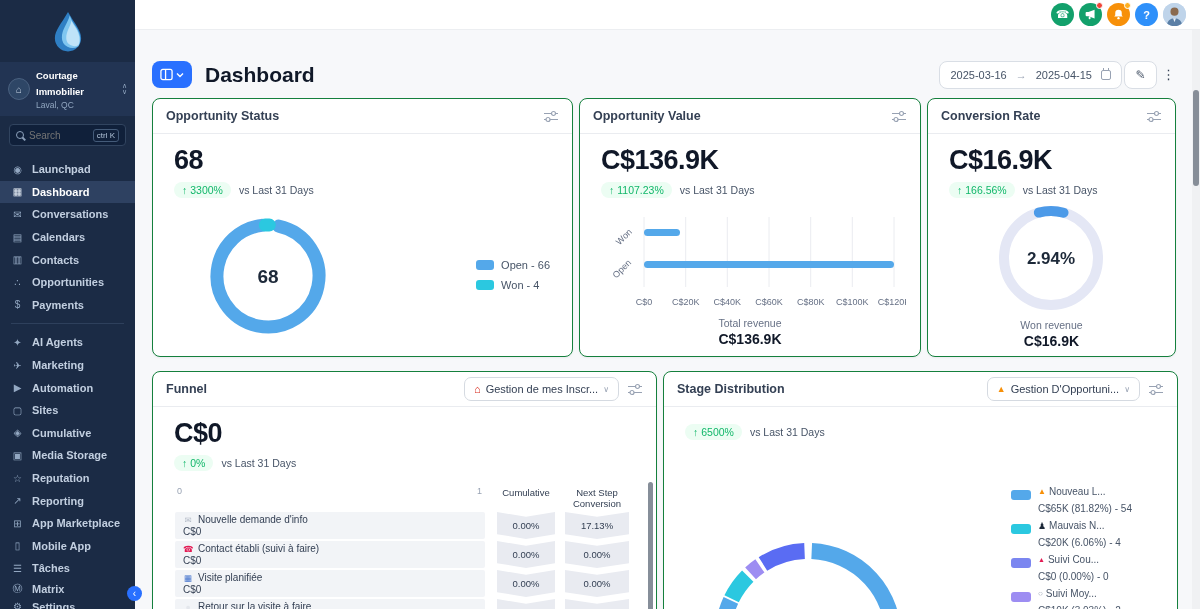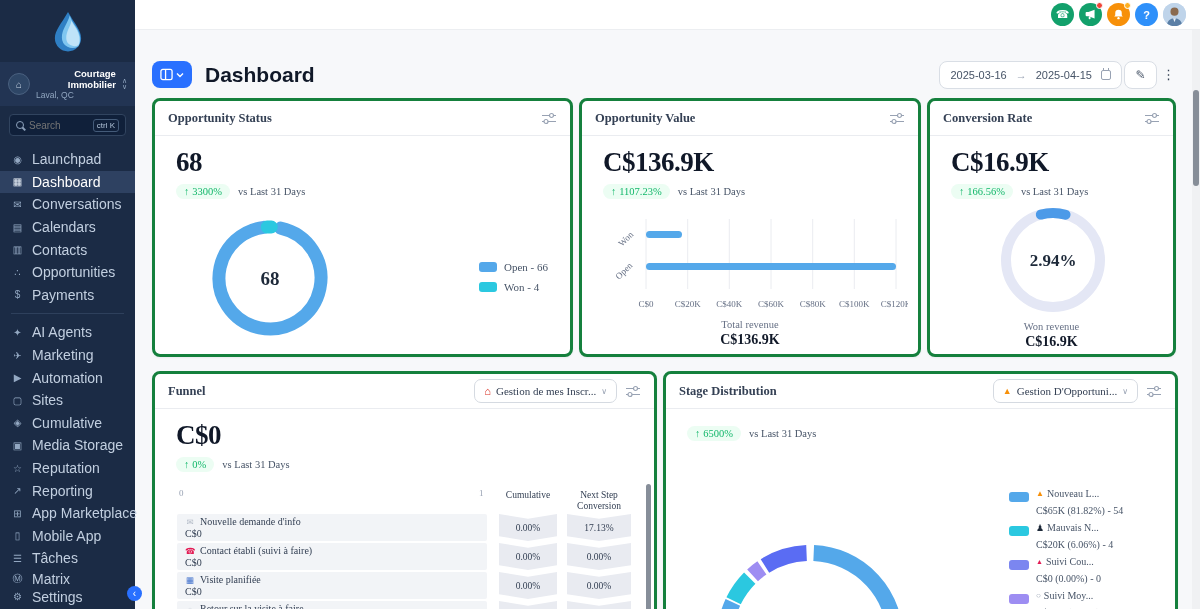--- a/index.html
+++ b/index.html
@@ -4,34 +4,34 @@
 <style>
   * { margin:0; padding:0; box-sizing:border-box; }
   html,body { width:1200px; height:609px; overflow:hidden; }
   body { font-family:"Liberation Sans",sans-serif; background:#F7F8FA; position:relative; color:#101828; }
 
   
   .sidebar { position:absolute; left:0; top:0; width:135px; height:609px; background:#1B2B45; z-index:5; }
   .logo-wrap { display:flex; justify-content:center; padding:10px 0 6px; }
   .ws { background:#223453; display:flex; align-items:center; gap:6px; padding:6px 8px; }
   .ws-av { width:22px; height:22px; border-radius:50%; background:#2E4666; border:1px solid #4A6180; color:#C9D6E6; font-size:10px; display:flex; align-items:center; justify-content:center; flex:none; }
-  .ws-name { font-size:9.5px; font-weight:bold; color:#FFFFFF; line-height:11px;text-align:right; }
+  .ws-name { font-size:9.5px; font-weight:bold; color:#FFFFFF; line-height:16px; }
   .ws-loc { font-size:8.5px; color:#91A6C0; line-height:10px; }
   .ws-chev { margin-left:auto; display:flex; flex-direction:column; color:#91A6C0; font-size:7px; line-height:6px; }
   .search { margin:8px 9px 6px; height:22px; background:#10203A; border:1px solid #31445F; border-radius:4px; display:flex; align-items:center; padding:0 6px; gap:5px; }
   .mag { width:8px; height:8px; border:1.5px solid #8CA0BA; border-radius:50%; position:relative; flex:none; }
   .mag::after { content:""; position:absolute; width:4px; height:1.5px; background:#8CA0BA; transform:rotate(45deg); right:-3px; bottom:-1px; }
   .search input { background:transparent; border:none; outline:none; color:#9DB1C9; font-size:10px; width:58px; font-family:"Liberation Sans",sans-serif; }
   .kbd { border:1px solid #445B79; color:#AFC1D6; font-size:8px; border-radius:3px; padding:1px 3px; margin-left:auto; }
   .nav { margin-top:12px; }
   .nav-item { display:flex; align-items:center; gap:8px; height:22.6px; padding:0 11px; cursor:pointer; color:#C2CFE0; }
   .nav-item.active { background:#2E4161; color:#FFFFFF; }
   .nav-ico { width:13px; text-align:center; font-size:10px; color:#93A8C2; flex:none; }
   .nav-item.active .nav-ico { color:#E6EDF5; }
-  .nav-label { font-size:14px; font-weight:normal; white-space:nowrap; }
+  .nav-label { font-size:11px; font-weight:bold; white-space:nowrap; }
   .nav-div { border-top:1px solid #2E405C; margin:7px 11px; }
   .collapse-btn { position:absolute; right:-7px; top:586px; width:15px; height:15px; border-radius:50%; background:#2970FF; color:#fff; font-size:10px; display:flex; align-items:center; justify-content:center; z-index:9; }
 
   
   .main { position:absolute; left:135px; top:0; right:0; bottom:0; }
   .topbar { height:30px; background:#FFFFFF; border-bottom:1px solid #ECEEF1; display:flex; align-items:center; justify-content:flex-end; gap:5px; padding:0 14px; }
   .tb-circle { width:23px; height:23px; border-radius:50%; display:flex; align-items:center; justify-content:center; color:#fff; position:relative; flex:none; }
   .tb-phone { background:#12A06B; font-size:11px; }
   .tb-mega { background:#12A06B; }
   .tb-bell { background:#F79009; }
@@ -47,21 +47,21 @@
   .date-box { background:#fff; border:1px solid #D9DEE5; border-radius:8px; height:28px; display:flex; align-items:center; gap:9px; padding:0 10px; font-size:11px; color:#475467; }
   .cal-ico { width:10px; height:10px; border:1.3px solid #98A2B3; border-radius:2px; position:relative; }
   .cal-ico::before { content:""; position:absolute; left:1px; top:-3px; width:1.3px; height:3px; background:#98A2B3; }
   .cal-ico::after { content:""; position:absolute; right:1px; top:-3px; width:1.3px; height:3px; background:#98A2B3; }
   .btn-sq { background:#fff; border:1px solid #D9DEE5; border-radius:8px; width:33px; height:28px; display:flex; align-items:center; justify-content:center; color:#475467; font-size:12px; cursor:pointer; }
   .kebab { font-size:13px; color:#344054; padding:0 3px; cursor:pointer; }
 
   .cards { padding:0 22px 0 17px; }
   .row { display:flex; gap:6px; }
   .row1 { margin-bottom:14px; }
-  .card { background:#fff; border:3px solid #15803d; border-radius:8px; box-shadow:0 1px 2px rgba(16,24,40,.05); position:relative; overflow:hidden;font-family:Liberation Serif, serif; }
+  .card { background:#fff; border:1px solid #15803d; border-radius:8px; box-shadow:0 1px 2px rgba(16,24,40,.05); position:relative; overflow:hidden; }
   .c1 { width:421px; height:259px; }
   .c2 { width:342px; height:259px; }
   .c3 { width:249px; height:259px; }
   .c4 { width:505px; height:280px; }
   .c5 { width:515px; height:280px; }
   .card-head { height:35px; border-bottom:1px solid #EAECF0; display:flex; align-items:center; padding:0 13px; gap:8px; }
   .card-title { font-size:12.5px; font-weight:bold; color:#344054; }
   .head-spacer { margin-left:auto; }
   .pill { border:1px solid #D5DAE1; border-radius:7px; height:24px; display:flex; align-items:center; gap:5px; padding:0 9px; font-size:11px; color:#344054; cursor:pointer; background:#fff; white-space:nowrap; }
   .pill .chev { color:#98A2B3; font-size:8px; }

